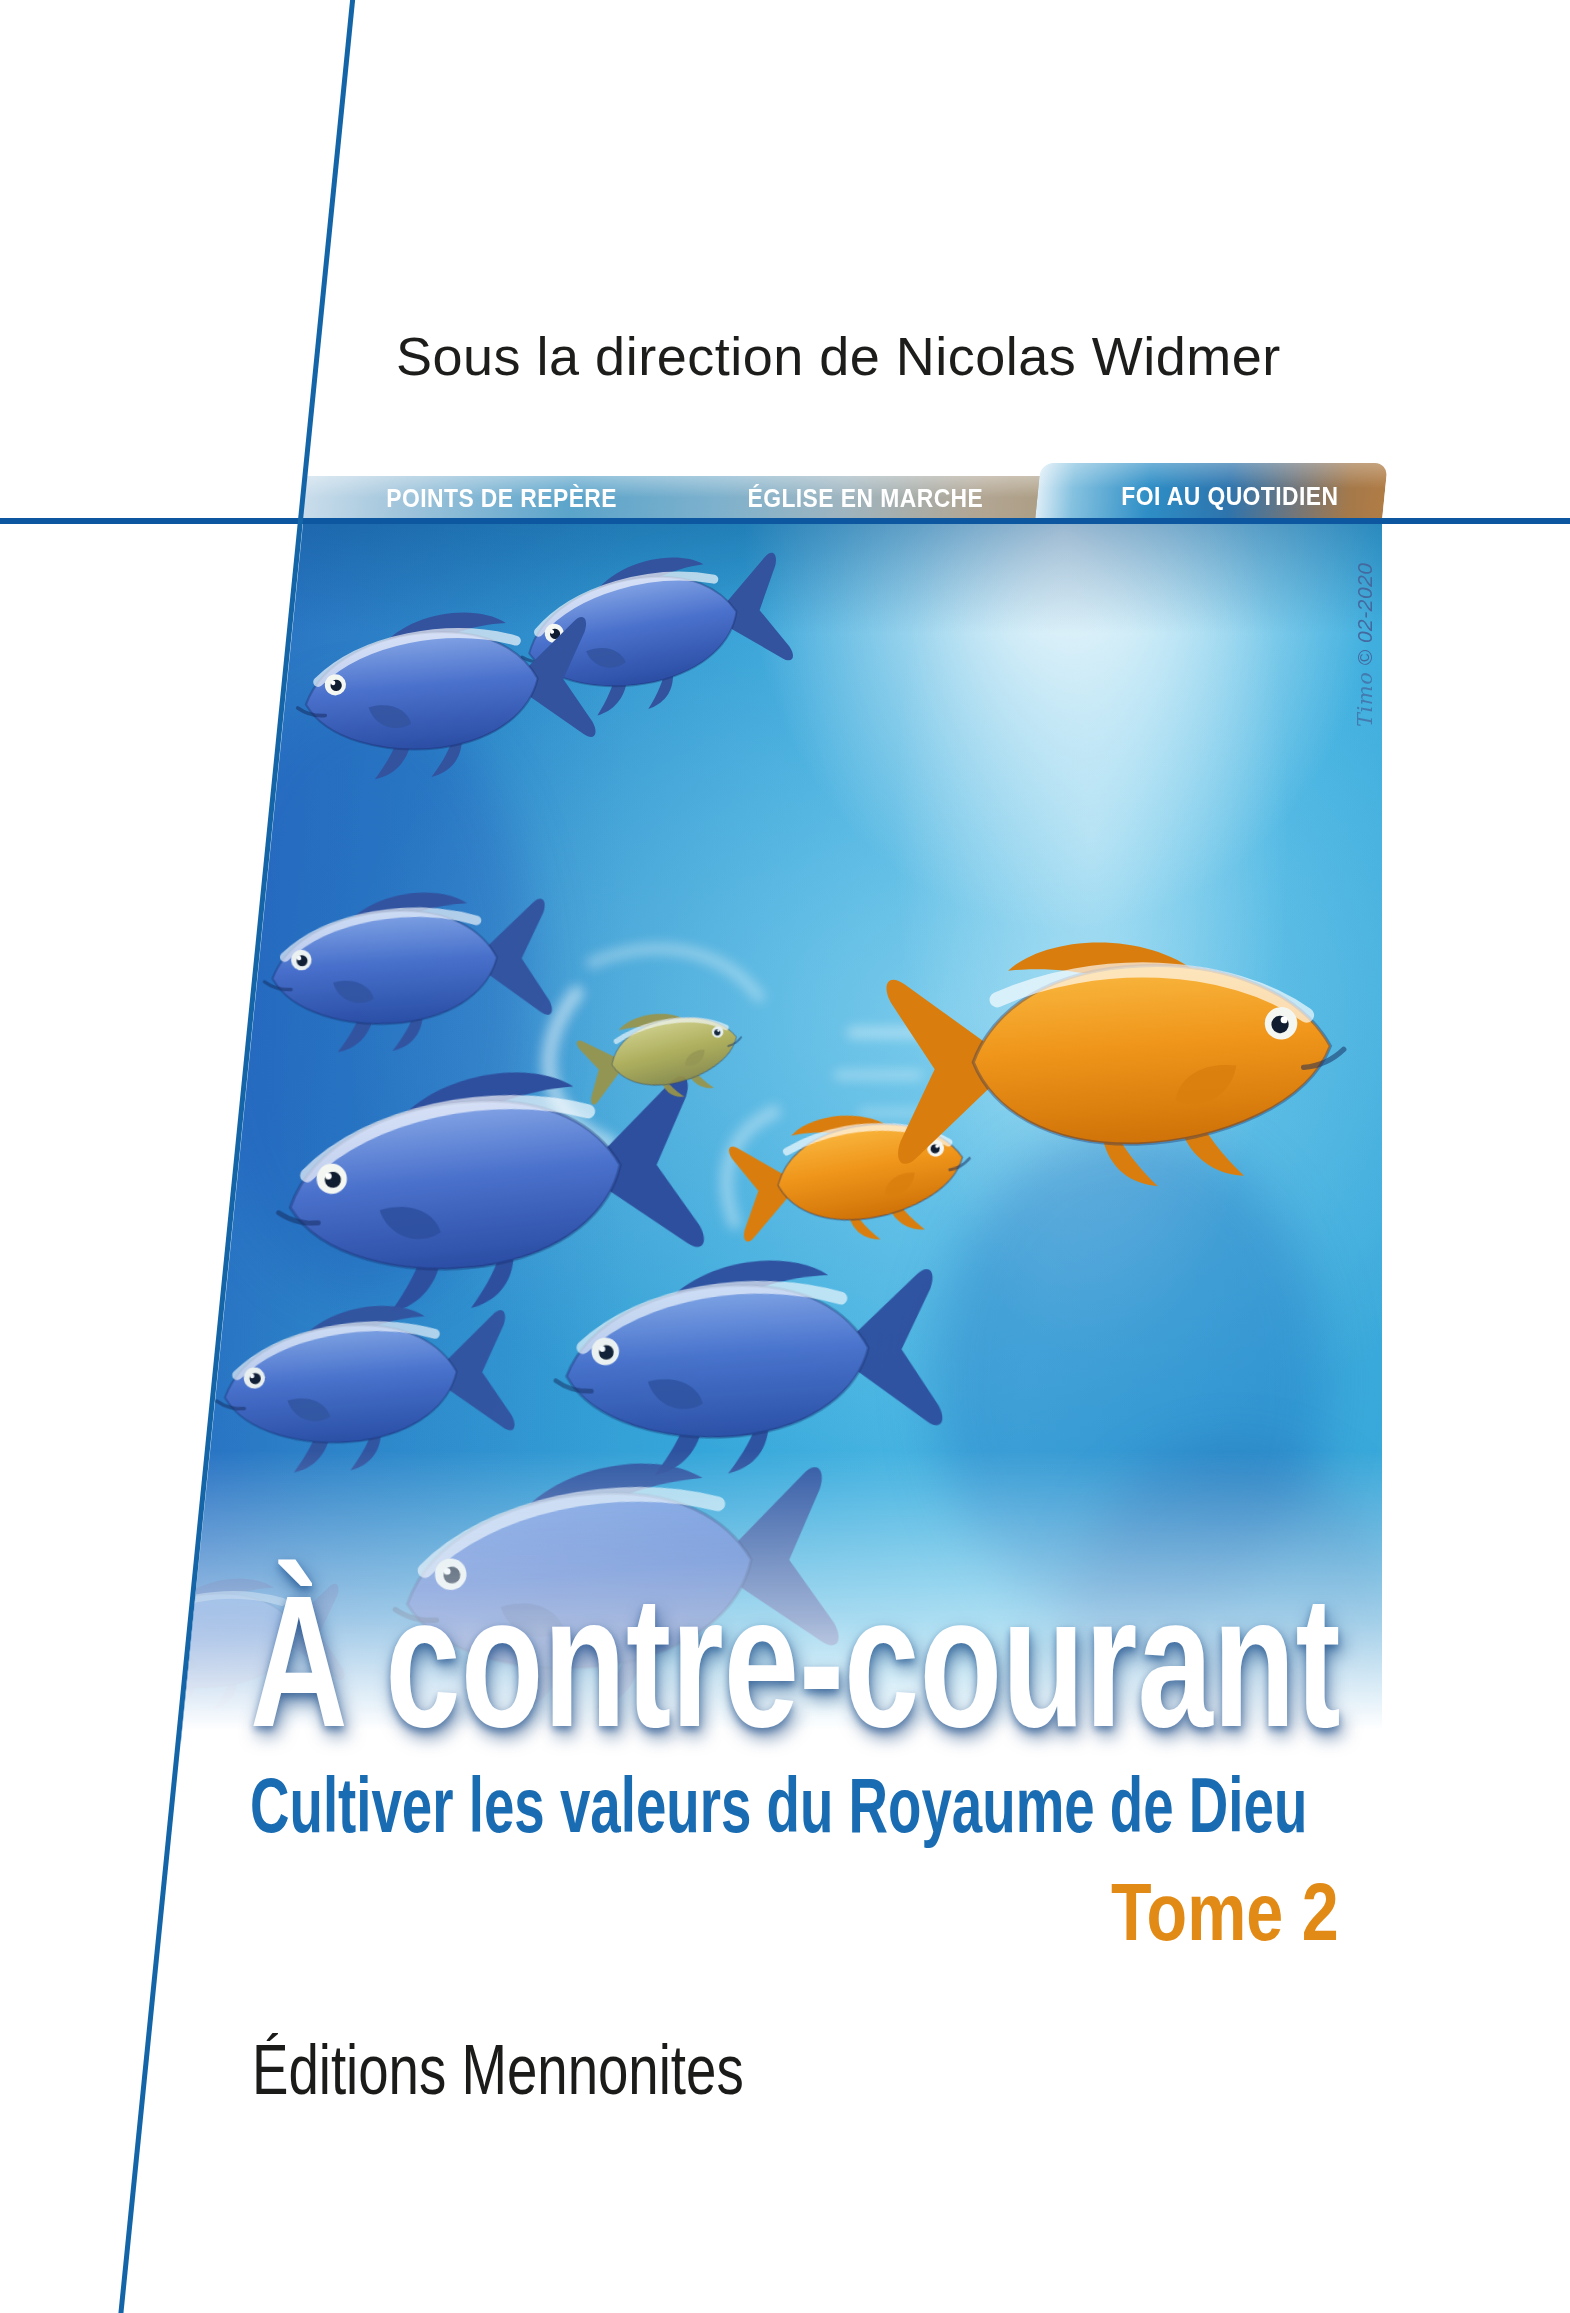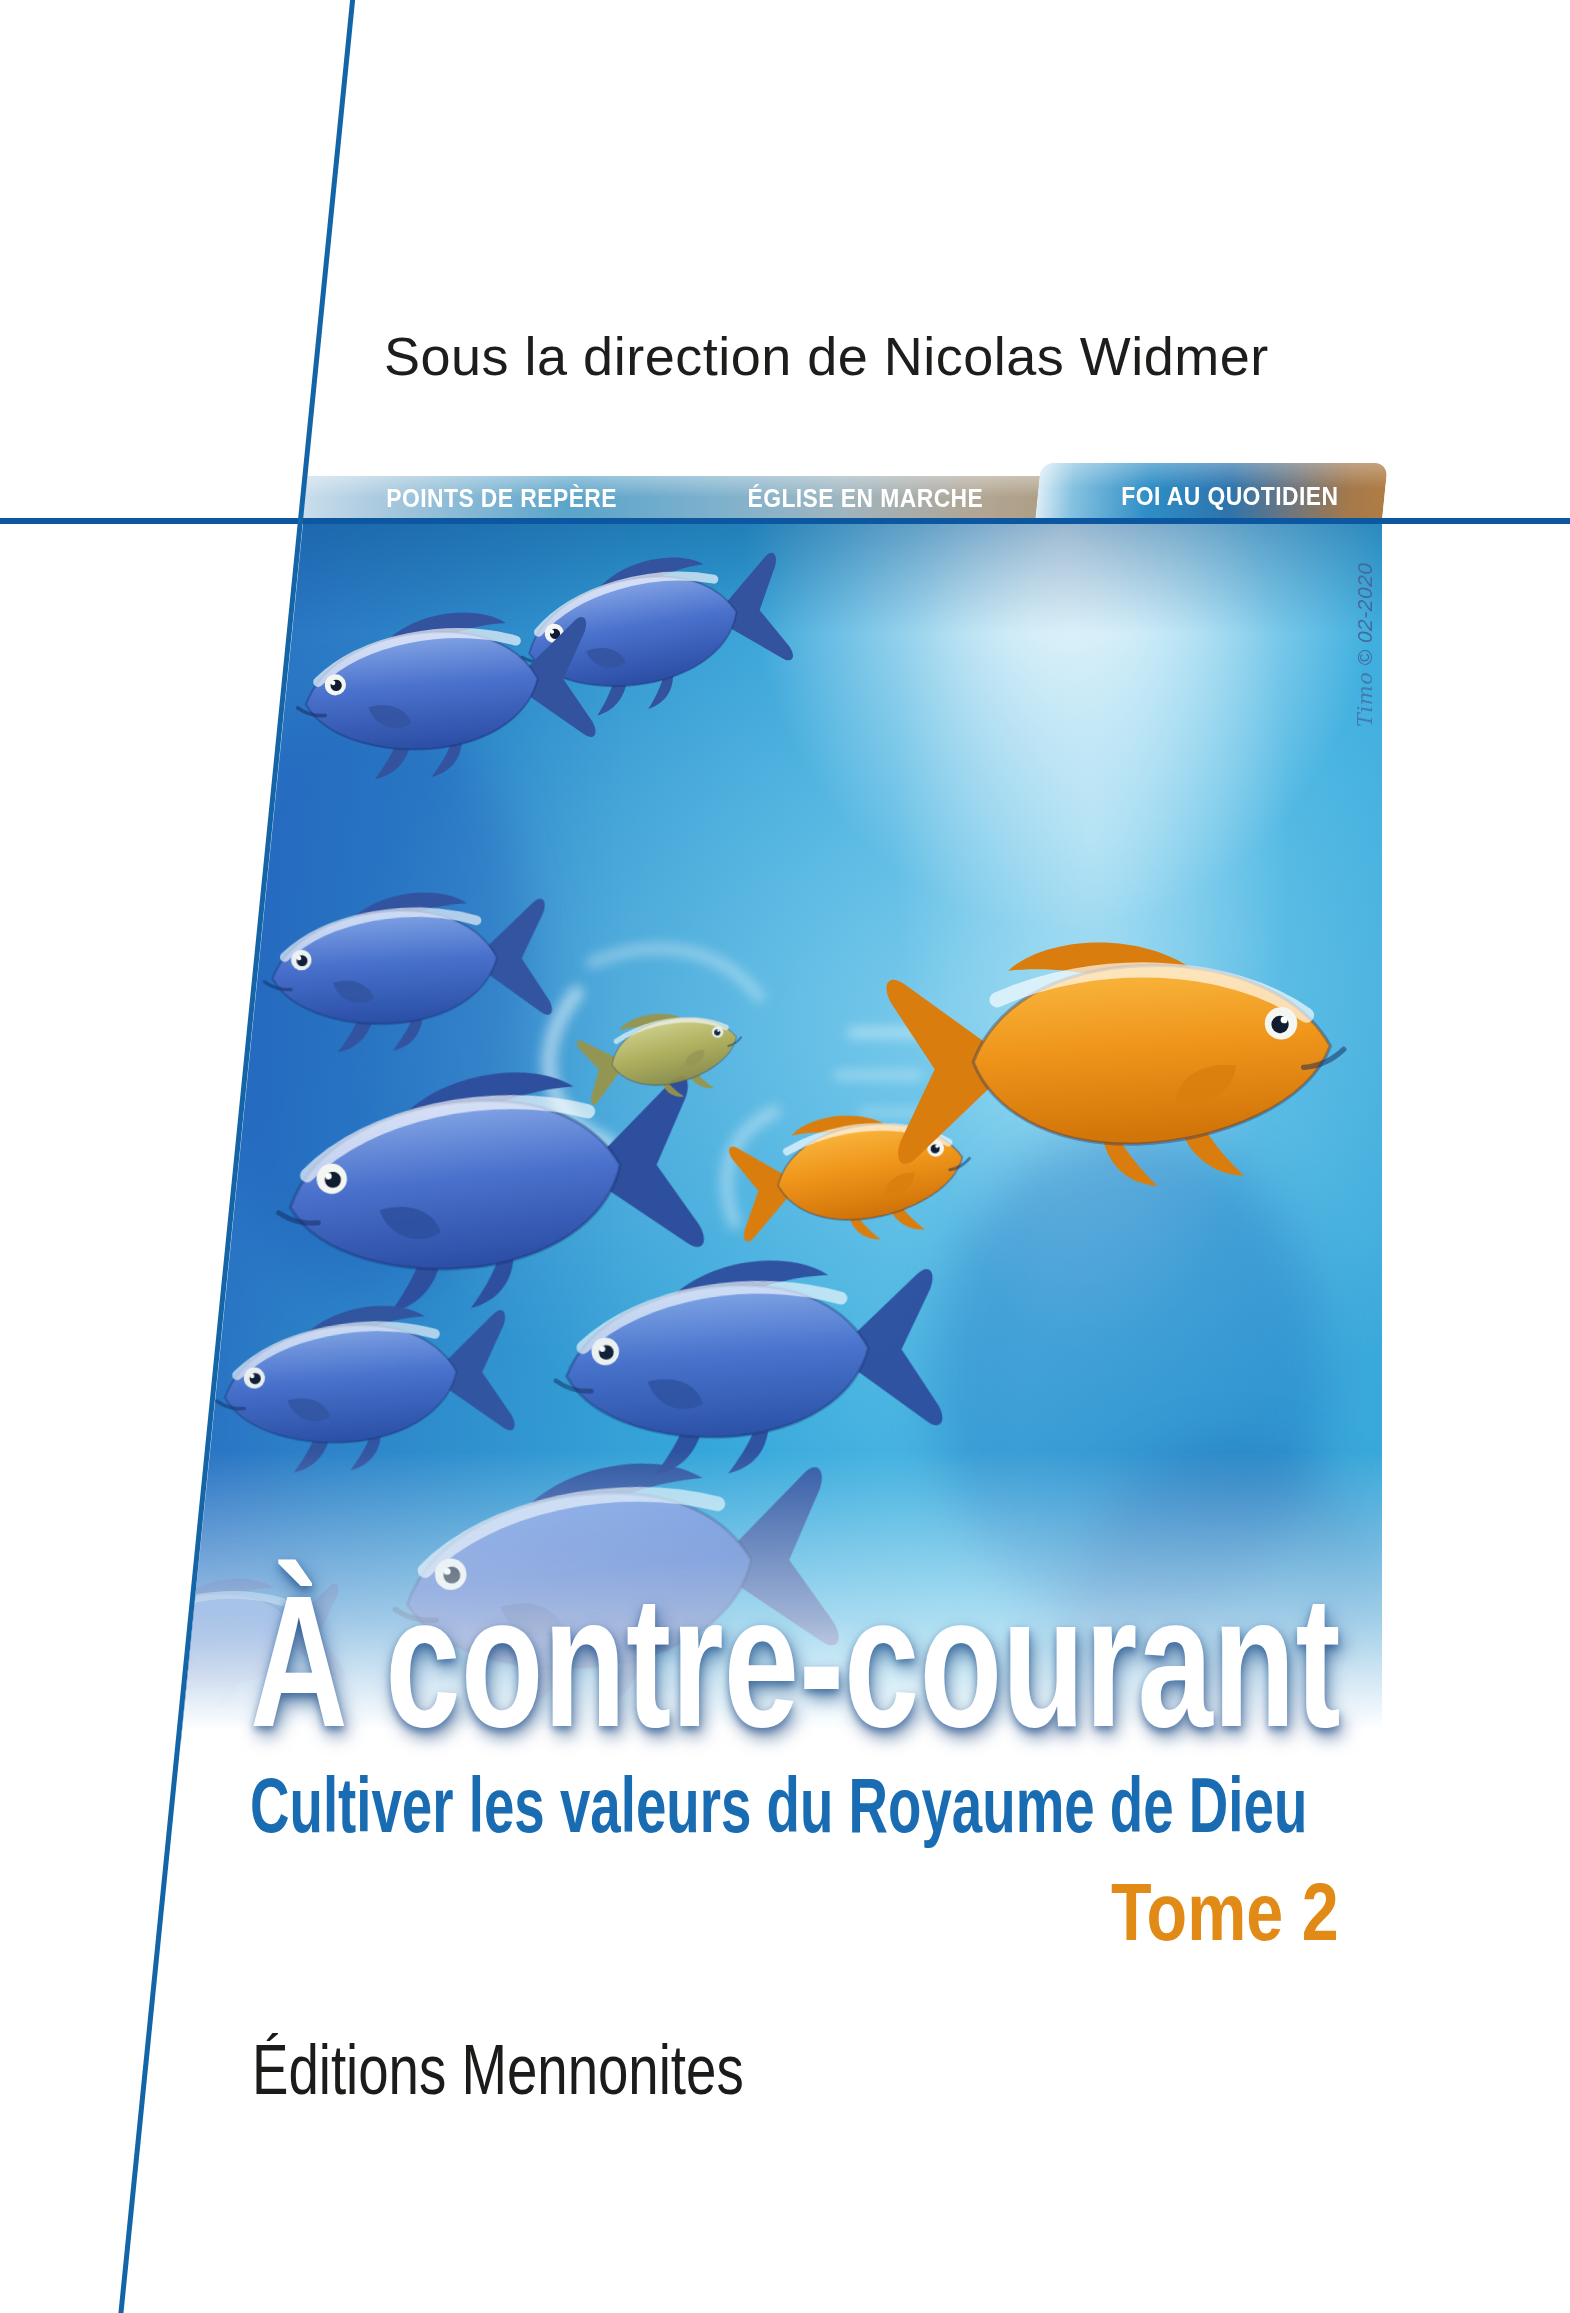--- a/index.html
+++ b/index.html
@@ -6,21 +6,21 @@
   *{box-sizing:border-box;}
   #page{position:relative;width:1571px;height:2314px;background:#fff;overflow:hidden;margin:0 auto;
         font-family:"Liberation Sans",sans-serif;}
 
   
   .diagonal-rule{position:absolute;left:352px;top:-19px;width:4.7px;height:2373px;
        background:var(--line-blue);transform:rotate(5.72deg);transform-origin:top center;z-index:30;}
   .horizontal-rule{position:absolute;left:0;top:518px;width:1571px;height:5.6px;background:var(--rule-blue);z-index:28;}
 
   
-  .byline{position:absolute;left:384px;top:328px;font-size:54px;line-height:56px;color:#1d1d1b;
+  .byline{position:absolute;left:396px;top:328px;font-size:54px;line-height:56px;color:#1d1d1b;
       letter-spacing:0.5px;white-space:nowrap;z-index:5;}
 
   
   .band-base{position:absolute;left:301px;top:476px;width:796px;height:43px;z-index:20;
       transform:skewX(-5.72deg);
       background:linear-gradient(180deg,rgba(255,255,255,.35) 0%,rgba(255,255,255,0) 50%),
       linear-gradient(90deg,#cbdeec 0%,#a3c6dc 12%,#5ba4ca 34%,#7db1cd 52%,#9eb5c0 68%,#b2a592 86%,#a89878 100%);}
   .band-tab{position:absolute;left:1038px;top:463px;width:347px;height:56px;z-index:21;
       transform:skewX(-5.72deg);border-radius:13px 13px 0 0;
       background:linear-gradient(180deg,rgba(255,255,255,.3) 0%,rgba(255,255,255,0) 45%),

